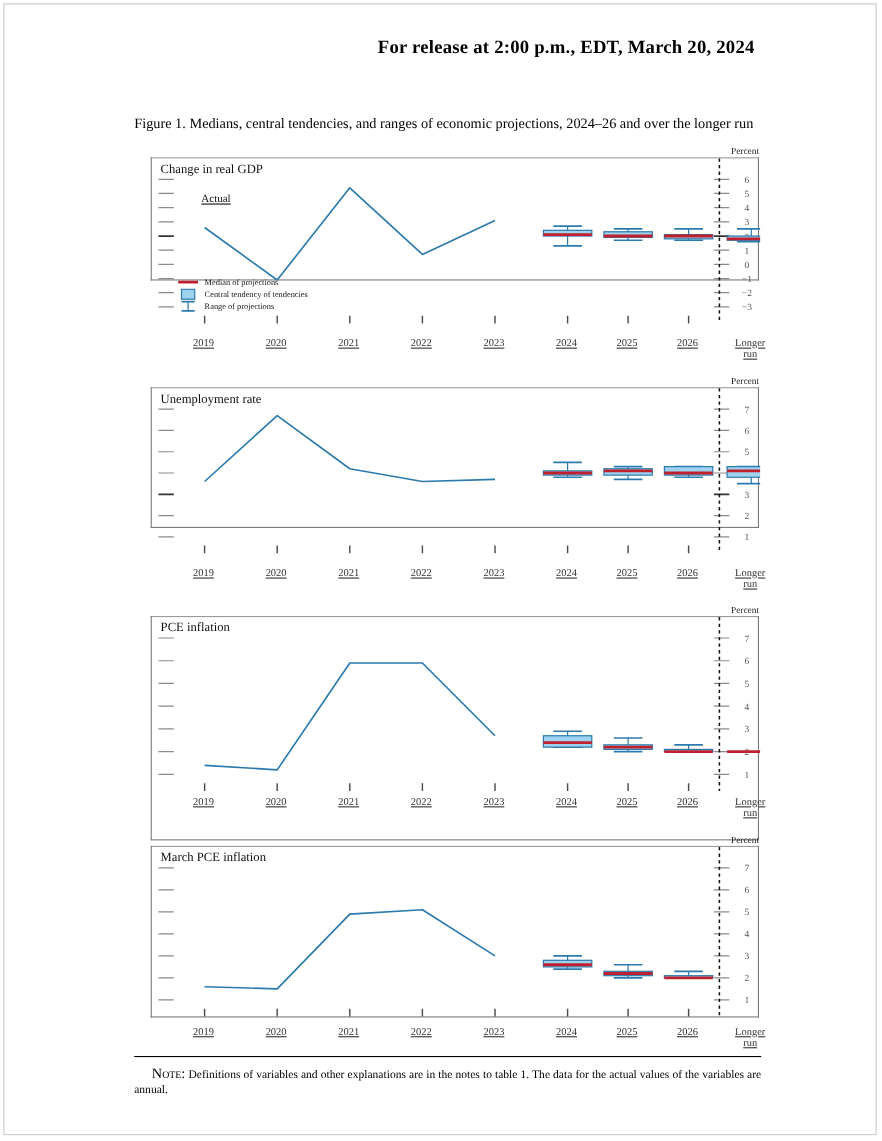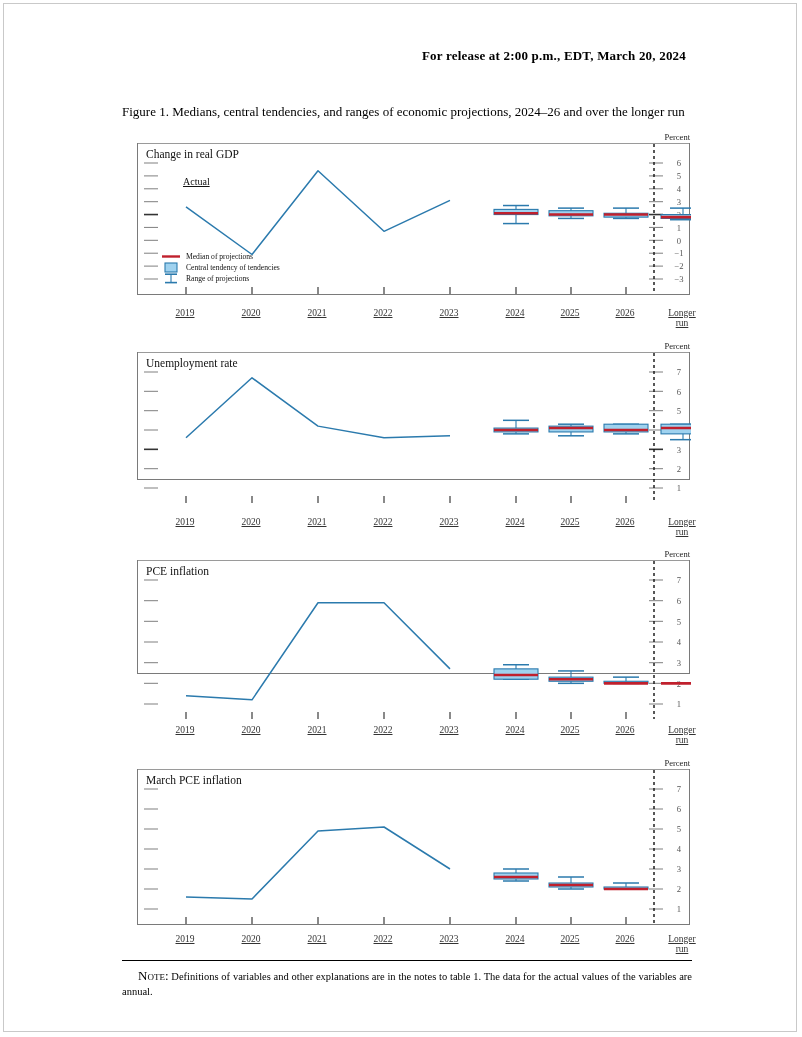--- a/index.html
+++ b/index.html
@@ -21,23 +21,23 @@
     top: 3px;
     width: 794px;
     height: 1029px;
     border: 1px solid #c9c9c9;
     box-sizing: border-box;
     background: #ffffff;
   }
   .release-line {
     position: absolute;
     right: 110px;
-    top: 44px;
+    top: 29px;
     font-weight: bold;
-    font-size: 13px;
+    font-size: 17px;
     letter-spacing: 0.2px;
     white-space: nowrap;
   }
   .fig-caption {
     position: absolute;
     left: 118px;
     top: 100px;
     font-size: 13px;
     white-space: nowrap;
   }
@@ -161,21 +161,21 @@
 <div class="page">
 
   <div class="release-line">For release at 2:00 p.m., EDT, March 20, 2024</div>
 
   <div class="fig-caption">Figure 1.  Medians, central tendencies, and ranges of economic projections, 2024–26 and over the longer run</div>
 
   <div id="panels">
       <div class="panel" style="top: 139px; height: 156px;">
         <div class="percent-label">Percent</div>
         <div class="toprule"></div>
-        <div class="plotbox" style="height: 152px;">
+        <div class="plotbox" style="height: 112px;">
           <div class="panel-title">Change in real GDP</div>
           <svg width="553" height="152" class="svg-layer">
             <line x1="6" y1="20" x2="20" y2="20" stroke="#8a8a8a" stroke-width="1.1"></line>
             <line x1="511" y1="20" x2="525" y2="20" stroke="#8a8a8a" stroke-width="1.1"></line>
             <text x="541" y="23.2" text-anchor="middle" font-size="8.6" fill="#555" font-family="&quot;Liberation Serif&quot;, serif">6</text>
             <line x1="6" y1="32.888888888888886" x2="20" y2="32.888888888888886" stroke="#8a8a8a" stroke-width="1.1"></line>
             <line x1="511" y1="32.888888888888886" x2="525" y2="32.888888888888886" stroke="#8a8a8a" stroke-width="1.1"></line>
             <text x="541" y="36.08888888888889" text-anchor="middle" font-size="8.6" fill="#555" font-family="&quot;Liberation Serif&quot;, serif">5</text>
             <line x1="6" y1="45.77777777777778" x2="20" y2="45.77777777777778" stroke="#8a8a8a" stroke-width="1.1"></line>
             <line x1="511" y1="45.77777777777778" x2="525" y2="45.77777777777778" stroke="#8a8a8a" stroke-width="1.1"></line>
@@ -329,21 +329,21 @@
               <line x1="532" y1="87.66666666666667" x2="558" y2="87.66666666666667" stroke="#2b7aad" stroke-width="1.5"></line>
               <rect x="523" y="72.20000000000002" width="44" height="9.666666666666657" fill="#9fd2ef" stroke="#2b7aad" stroke-width="1.1"></rect>
               <line x1="523" y1="76.06666666666666" x2="567" y2="76.06666666666666" stroke="#c0202d" stroke-width="2.6"></line>
             </g>
           </svg>
         </div>
       </div>
       <div class="panel" style="top: 556px; height: 164px;">
         <div class="percent-label">Percent</div>
         <div class="toprule"></div>
-        <div class="plotbox" style="height: 114px;">
+        <div class="plotbox" style="height: 204px;">
           <div class="panel-title">PCE inflation</div>
           <svg width="553" height="160" class="svg-layer">
             <line x1="6" y1="20" x2="20" y2="20" stroke="#8a8a8a" stroke-width="1.1"></line>
             <line x1="511" y1="20" x2="525" y2="20" stroke="#8a8a8a" stroke-width="1.1"></line>
             <text x="541" y="23.2" text-anchor="middle" font-size="8.6" fill="#555" font-family="&quot;Liberation Serif&quot;, serif">7</text>
             <line x1="6" y1="40.66666666666667" x2="20" y2="40.66666666666667" stroke="#8a8a8a" stroke-width="1.1"></line>
             <line x1="511" y1="40.66666666666667" x2="525" y2="40.66666666666667" stroke="#8a8a8a" stroke-width="1.1"></line>
             <text x="541" y="43.866666666666674" text-anchor="middle" font-size="8.6" fill="#555" font-family="&quot;Liberation Serif&quot;, serif">6</text>
             <line x1="6" y1="61.333333333333336" x2="20" y2="61.333333333333336" stroke="#8a8a8a" stroke-width="1.1"></line>
             <line x1="511" y1="61.333333333333336" x2="525" y2="61.333333333333336" stroke="#8a8a8a" stroke-width="1.1"></line>

